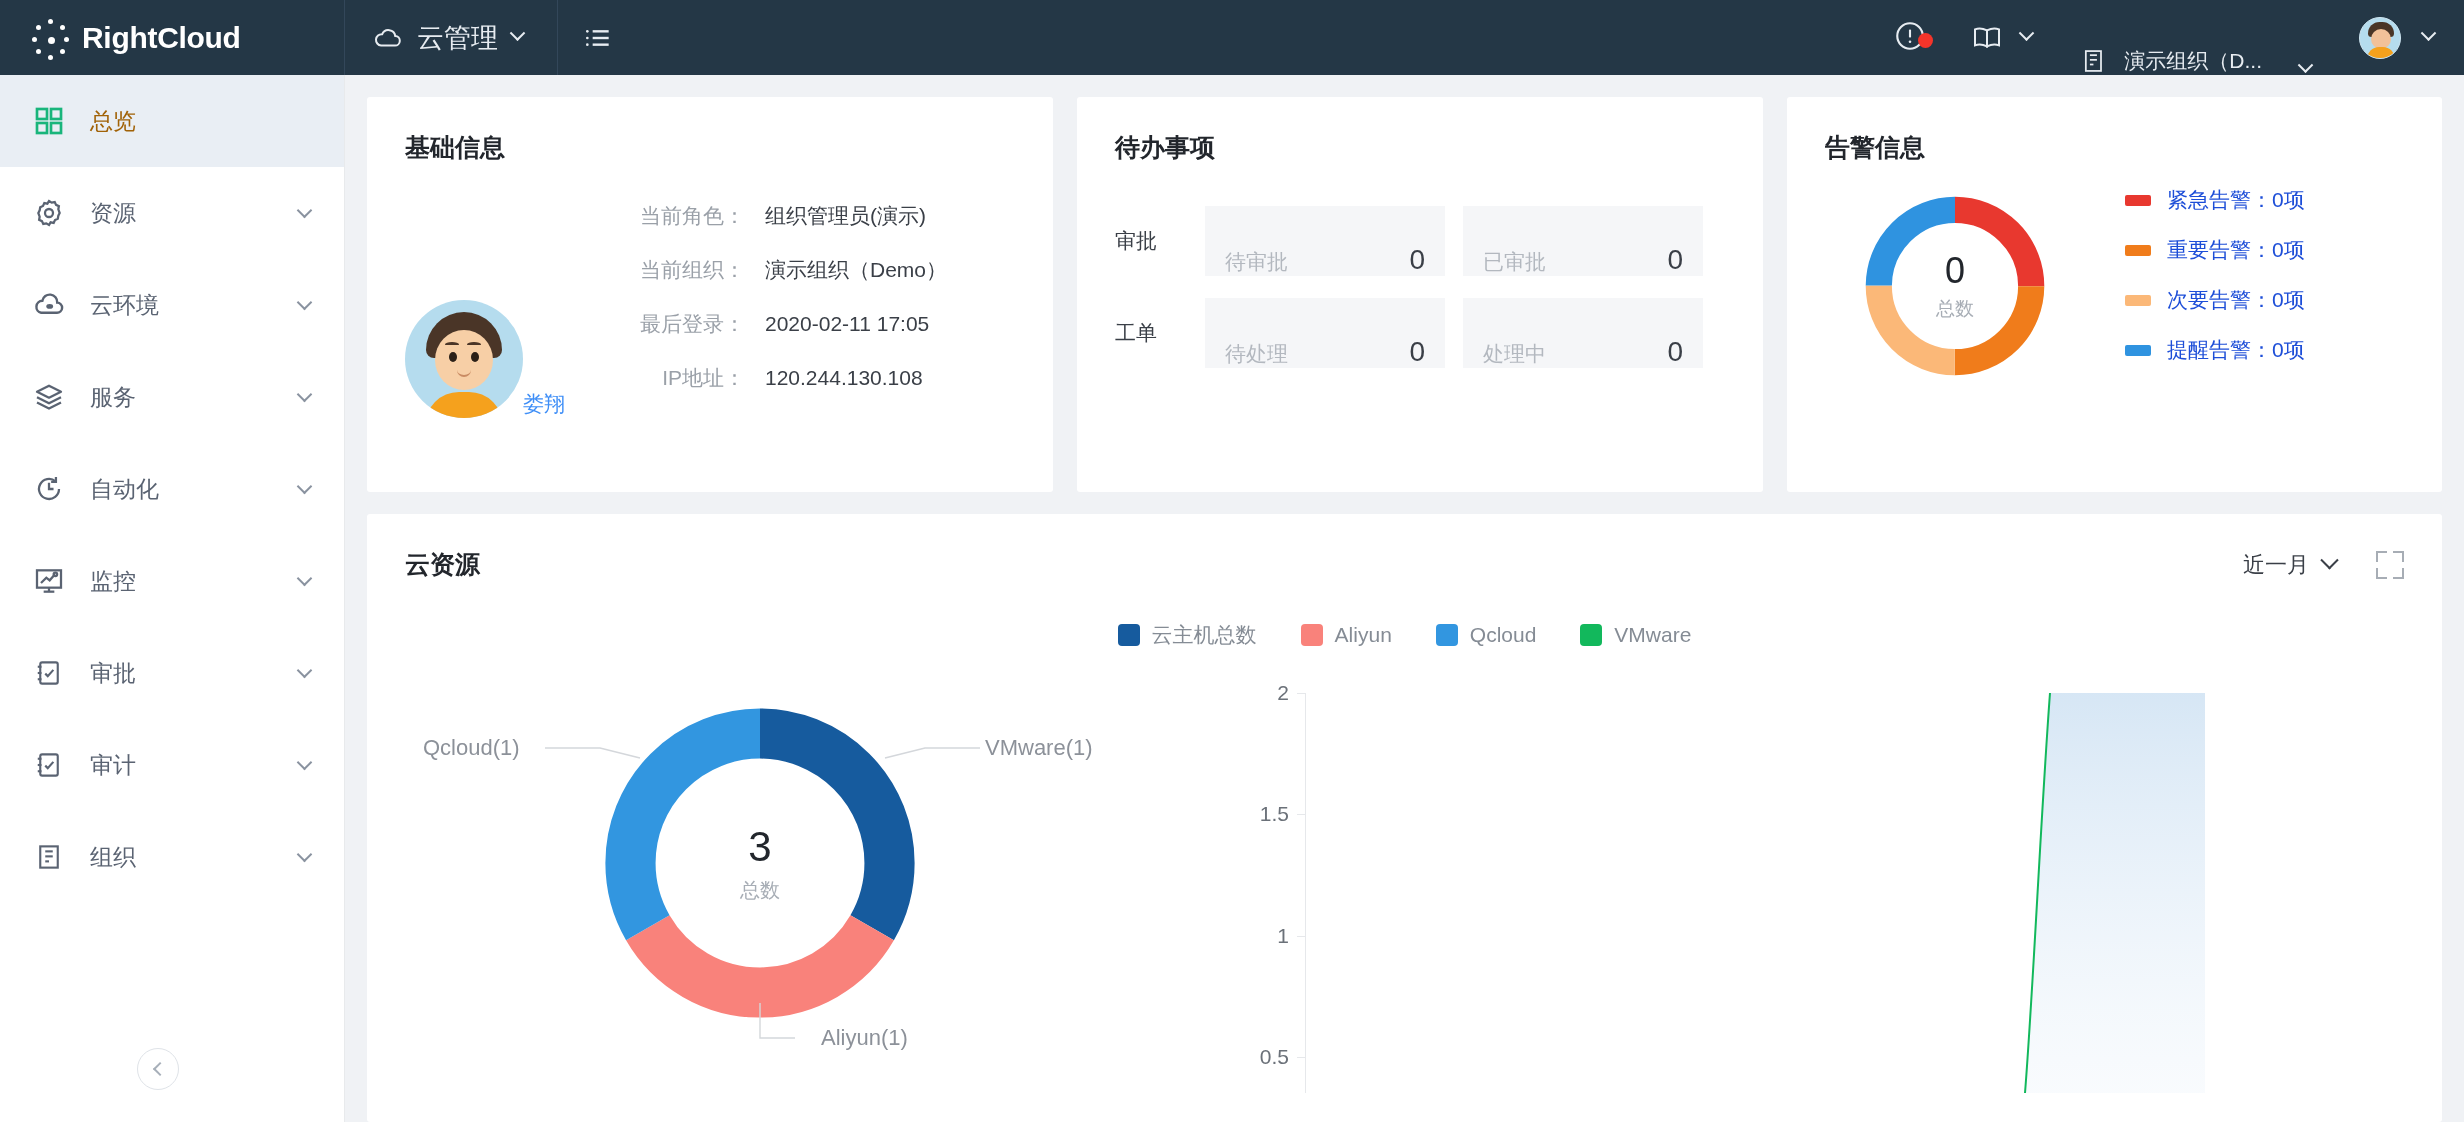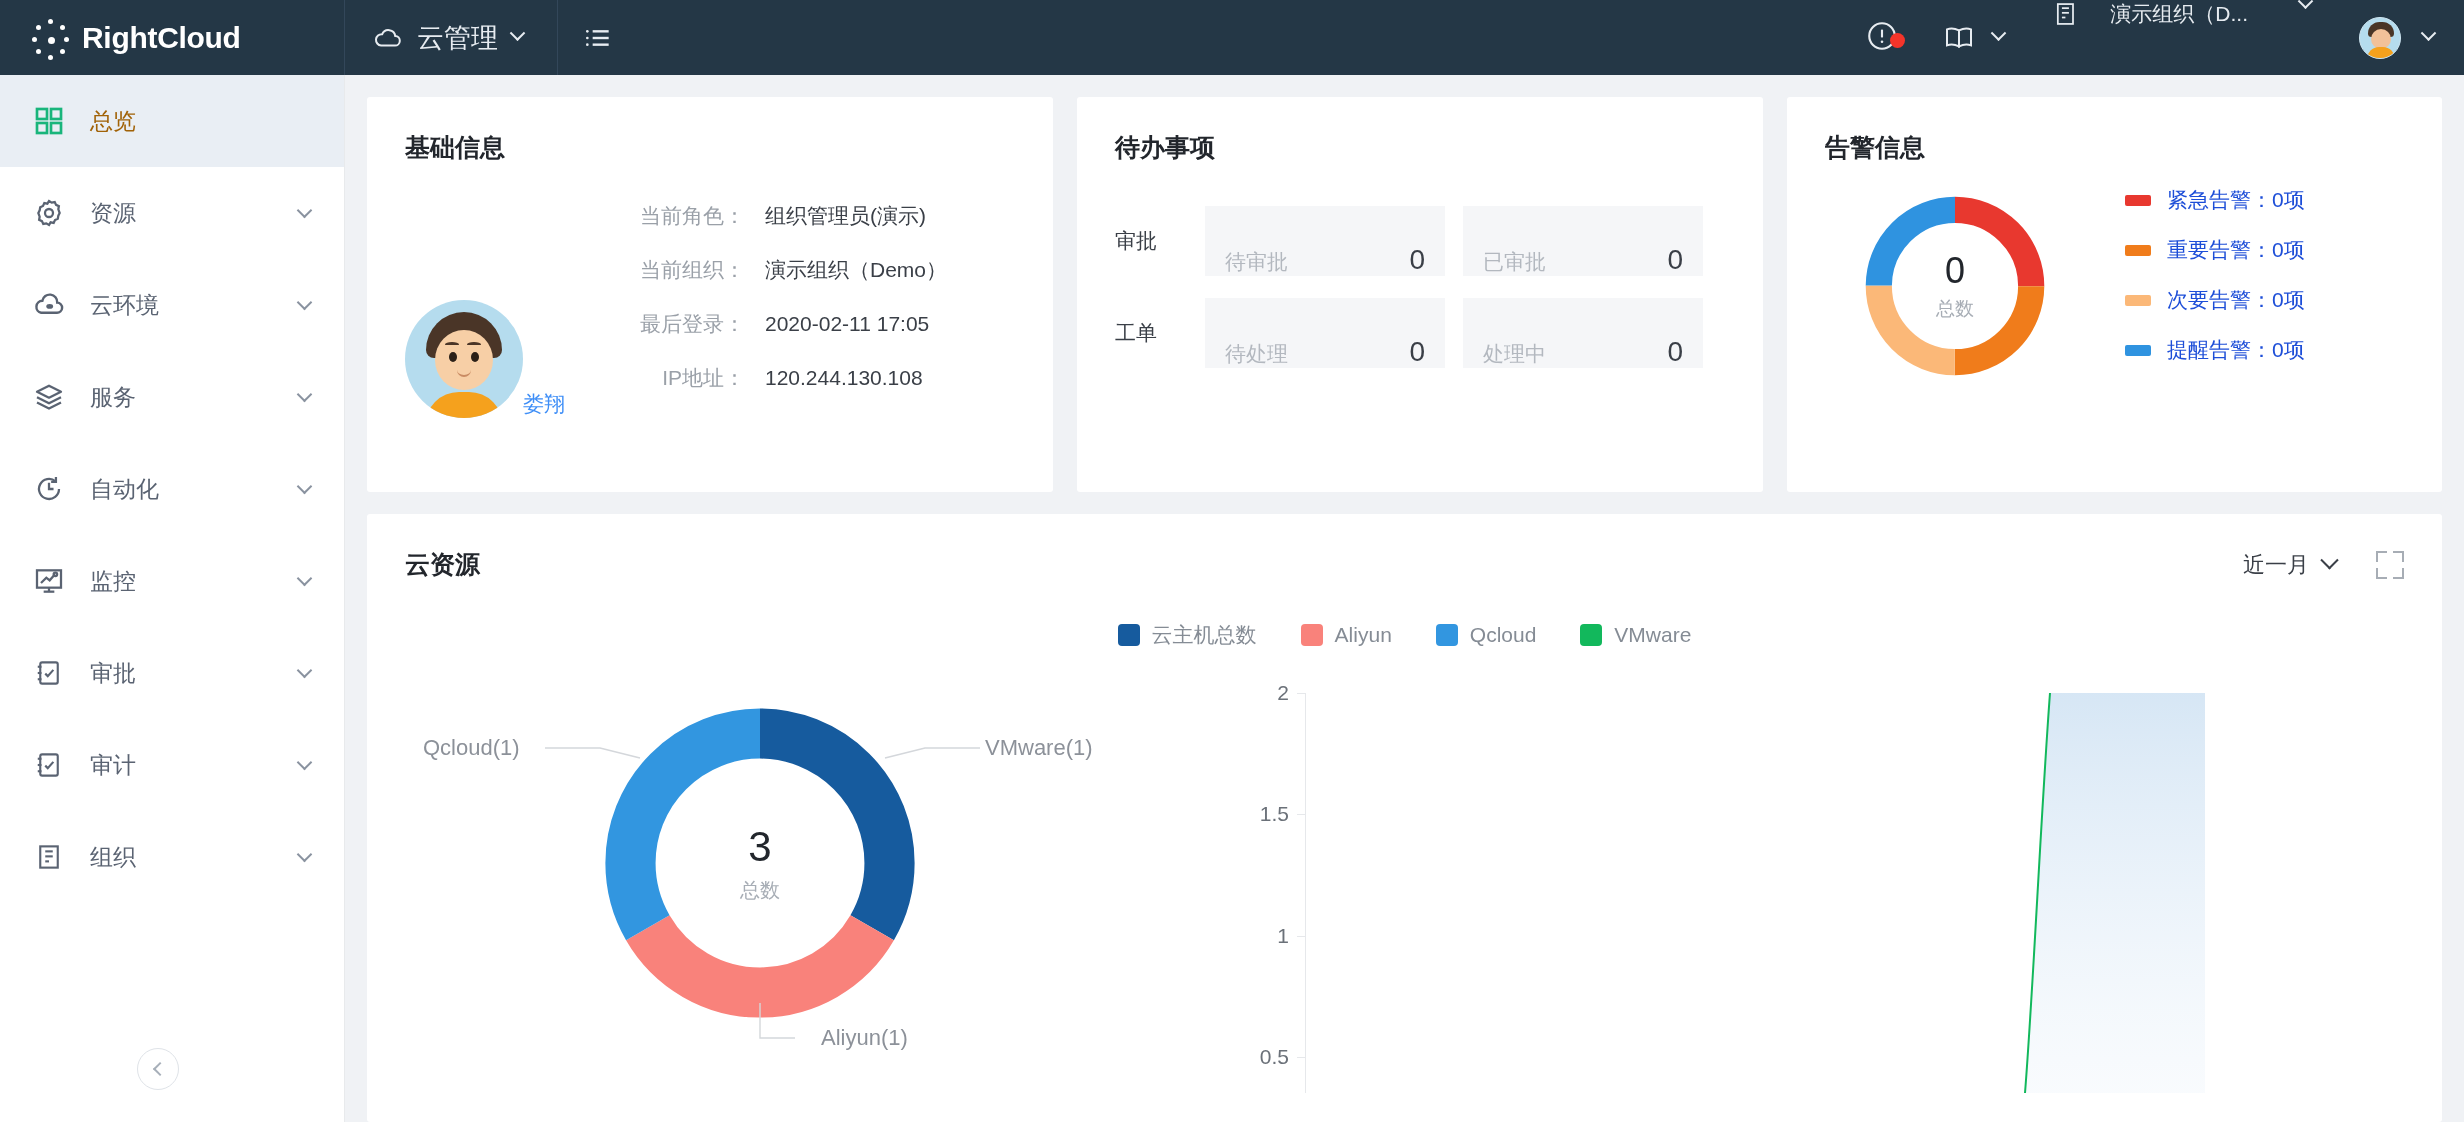--- a/index.html
+++ b/index.html
@@ -46,21 +46,21 @@
   }
   .hdr-right {
     margin-left: auto; display: flex; align-items: center; height: 75px;
     padding-right: 22px;
   }
   .bell-wrap { position: relative; padding: 0 20px; }
   .badge-dot {
     position: absolute; top: 14px; right: 14px;
     width: 15px; height: 15px; border-radius: 50%; background: #f4342a;
   }
-  .org-item { font-size: 21px; display: flex; align-items: flex-start; gap: 30px; }
+  .org-item { font-size: 21px; display: flex; align-items: flex-end; gap: 16px; }
   .avatar-sm {
     width: 42px; height: 42px; border-radius: 50%;
     background: #b5dcee; position: relative; overflow: hidden;
     border: 1px solid #cfe6f2;
   }
   .av-hair { position: absolute; left: 8px; top: 4px; width: 26px; height: 15px;
              background: #4a3527; border-radius: 13px 13px 4px 4px; }
   .av-face { position: absolute; left: 11px; top: 11px; width: 20px; height: 20px;
              background: #f2c199; border-radius: 50%; }
   .av-body { position: absolute; left: 7px; bottom: -3px; width: 28px; height: 14px;

